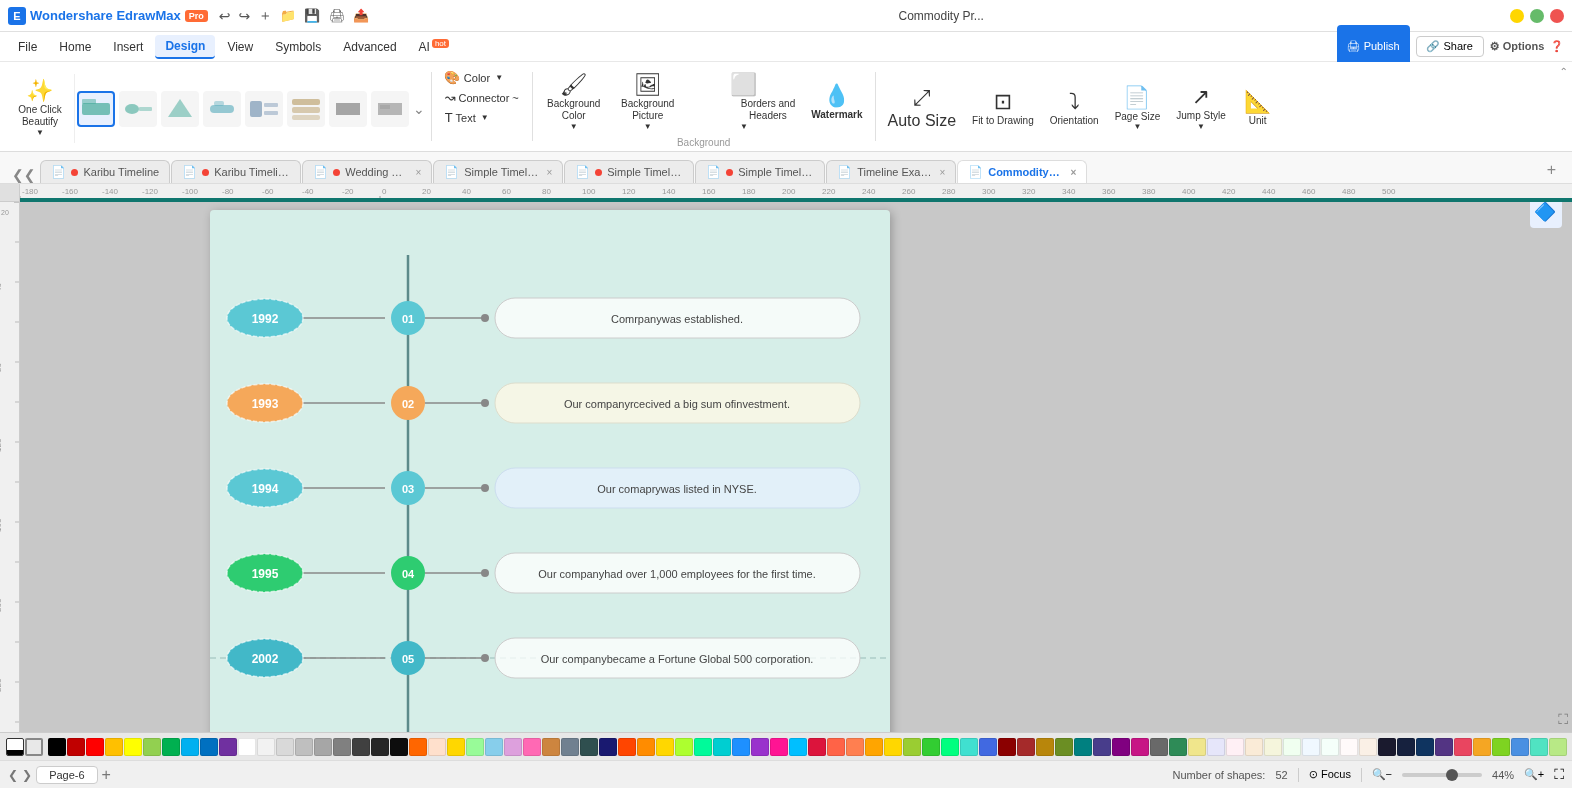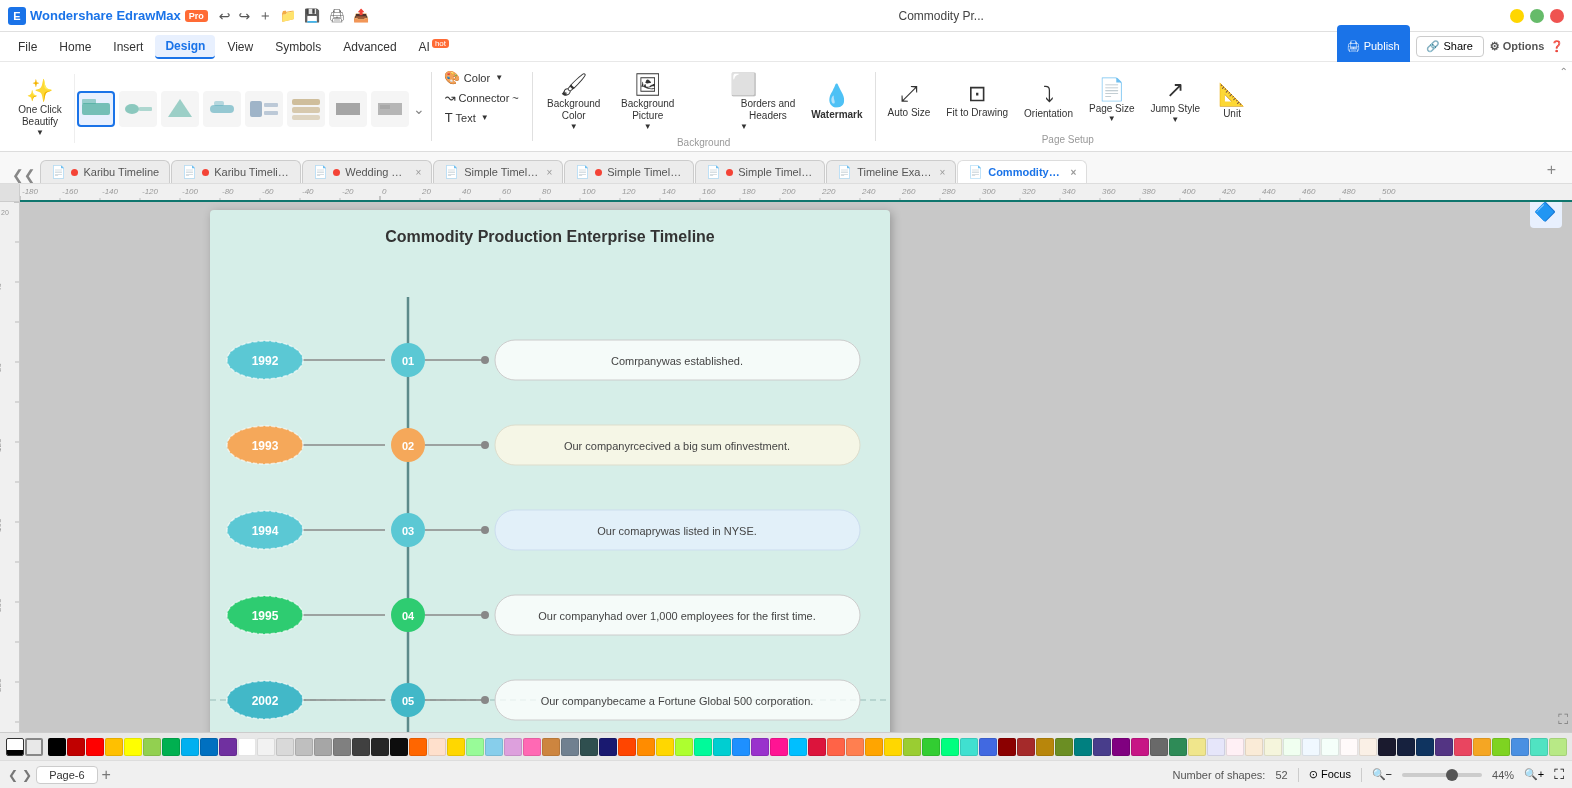--- a/index.html
+++ b/index.html
@@ -447,21 +447,21 @@
     </div>
     <div class="group-label-bar">Background</div>
   </div>
 
   <div class="vdivider"></div>
 
   <div class="group-wrapper" style="min-width:320px;">
     <div class="group-content" style="gap:4px;">
       <button class="ribbon-btn">
         <span class="ribbon-icon">⤢</span>
-        <span style="font-size:10px;text-align:left;line-height:1.2;">Auto
+        <span style="font-size:16px;text-align:left;line-height:1.2;">Auto
 Size</span>
       </button>
       <button class="ribbon-btn">
         <span class="ribbon-icon">⊡</span>
         <span style="font-size:10px;text-align:center;line-height:1.2;">Fit to
 Drawing</span>
       </button>
       <button class="ribbon-btn">
         <span class="ribbon-icon">⤵</span>
         <span style="font-size:10px;">Orientation</span>
@@ -476,21 +476,20 @@
         <span class="ribbon-icon">↗</span>
         <span style="font-size:10px;text-align:center;line-height:1.2;">Jump
 Style</span>
         <span class="chevron-down">▼</span>
       </button>
       <button class="ribbon-btn">
         <span class="ribbon-icon">📐</span>
         <span style="font-size:10px;">Unit</span>
       </button>
     </div>
-    <div class="group-label-bar">Page Setup</div>
   </div>
 
   <div style="position:absolute;top:4px;right:4px;display:flex;flex-direction:column;justify-content:space-between;height:calc(100% - 8px);">
     <button style="background:none;border:none;cursor:pointer;color:#888;font-size:10px;">⌃</button>
   </div>
 </div>
 
 <div id="tabs">
   <button style="background:none;border:none;cursor:pointer;font-size:14px;color:#888;padding:0 4px;">❮❮</button>
   <div id="tabs-list" style="display:flex;gap:1px;align-items:flex-end;flex:1;overflow:hidden;">
@@ -534,21 +533,21 @@
         <span style="font-size: 12px;">📄</span>
         <span style="overflow: hidden; text-overflow: ellipsis; max-width: 90px;">Commodity Pr...</span>
         <span class="tab-close">×</span>
       </div>
     </div>
   <button class="tab-add">+</button>
 </div>
 
 <div id="ruler-top-row" style="display:flex; background:#e8e8e8;">
   <div style="width:20px;height:18px;background:#e0e0e0;border-right:1px solid #ccc;border-bottom:1px solid #ccc;"></div>
-  <div id="ruler-top" style="flex:1;height:18px;background:#f0f0f0;border-bottom:2px solid #0f766e;overflow:hidden;position:relative;font-style:italic;">
+  <div id="ruler-top" style="flex:1;height:18px;background:#f0f0f0;border-bottom:4px solid #0f766e;overflow:hidden;position:relative;">
     <svg width="1552" height="18" viewBox="0 0 1552 18">
       <rect width="1552" height="18" fill="#f0f0f0"></rect>
       <g fill="#999" font-size="8" font-family="Arial">
 
         <line x1="0" y1="12" x2="0" y2="18" stroke="#999"></line>
         <text x="2" y="10">-180</text>
         <line x1="40" y1="14" x2="40" y2="18" stroke="#bbb"></line>
         <text x="42" y="10">-160</text>
         <line x1="80" y1="14" x2="80" y2="18" stroke="#bbb"></line>
         <text x="82" y="10">-140</text>
@@ -650,21 +649,20 @@
         <line x1="15" y1="520" x2="20" y2="520" stroke="#bbb"></line>
         <line x1="15" y1="560" x2="20" y2="560" stroke="#bbb"></line>
       </g>
     </svg>
   </div>
 
   <div id="canvas-container" style="flex:1;background:#c8c8c8;position:relative;overflow:hidden;">
 
     <div id="drawing-area" style="position:absolute;left:190px;top:8px;width:680px;height:700px;background:#d6eee8;border-radius:4px;box-shadow:2px 2px 10px rgba(0,0,0,0.25);">
       
-      <div style="text-align:center;font-size:16px;font-weight:bold;color:#333;padding:18px 0 6px 0;">Commodity Production Enterprise  Timeline</div>
       
       
       <svg width="680" height="650" viewBox="0 0 680 650">
 
         <line x1="198" y1="45" x2="198" y2="620" stroke="#5c8a8a" stroke-width="2.5" stroke-dasharray="none"></line>
 
         <circle cx="80" cy="108" r="4" fill="#888"></circle>
         <line x1="80" y1="108" x2="175" y2="108" stroke="#888" stroke-width="1.5"></line>
 
         <ellipse cx="55" cy="108" rx="38" ry="19" fill="#5bc8d4" stroke="rgba(255,255,255,0.6)" stroke-width="1.5" stroke-dasharray="4,2"></ellipse>

